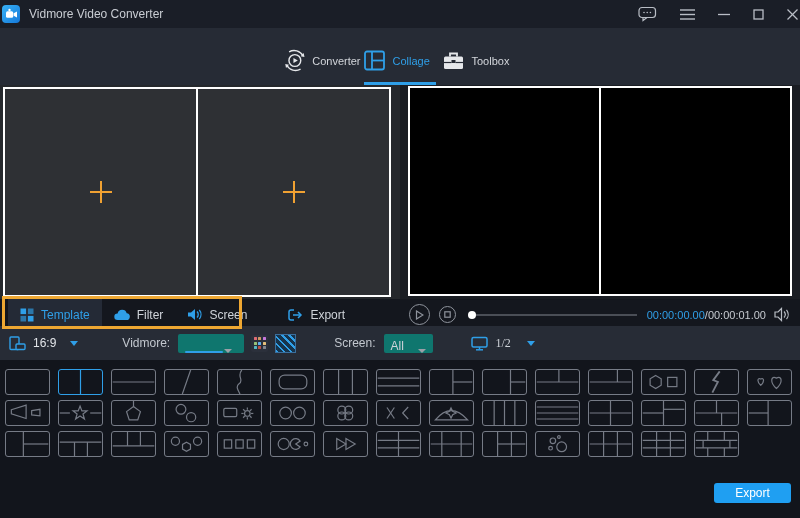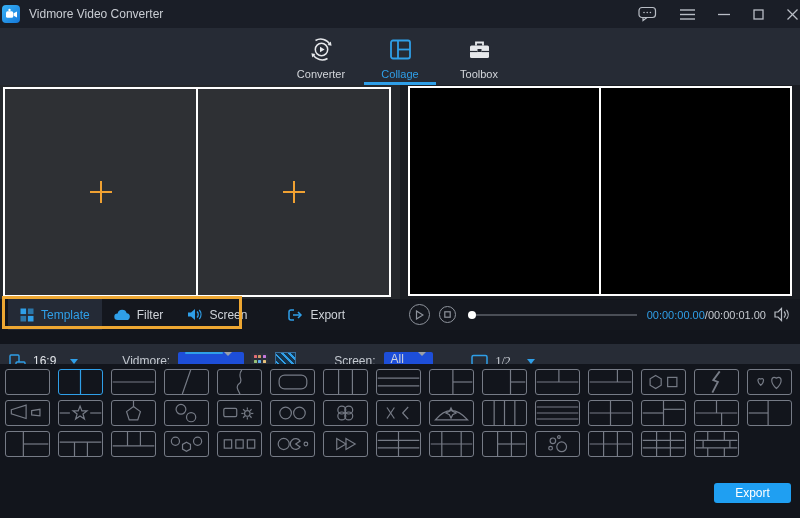--- a/index.html
+++ b/index.html
@@ -13,21 +13,21 @@
   .logo { width:18px; height:18px; border-radius:4px;
     background:linear-gradient(135deg,#38b2f5,#1478da); display:flex;
     align-items:center; justify-content:center; margin-right:9px; flex:none; }
   .app-title { font-size:12px; color:#c9cdd3; }
   .win-icons { margin-left:auto; display:flex; align-items:center; gap:23px; }
   .win-btn { display:flex; align-items:center; justify-content:center; cursor:default; }
 
   
   .navbar { left:0; top:28px; width:800px; height:57px; background:#262b35;
     display:flex; justify-content:center; }
-  .nav-tab { width:79px; display:flex; flex-direction:column; align-items:center;
+  .nav-tab { width:79px; display:flex; flex-direction:row; align-items:center;
     justify-content:flex-start; padding-top:8px; gap:5px; position:relative; }
   .nav-label { font-size:11px; color:#d3d6db; }
   .nav-tab.active .nav-label { color:#2f9fe8; }
   .nav-underline { position:absolute; left:3px; bottom:0; width:72px; height:3px; background:#2f9fe8; }
 
   
   .editor { left:0; top:85px; width:400px; height:214px; background:#25282c; }
   .panels { position:absolute; left:3px; top:2px; width:388px; height:210px;
     border:2px solid #ffffff; display:flex; background:#2e3034; }
   .panel { flex:1; display:flex; align-items:center; justify-content:center; background:#2e3034; }
@@ -59,28 +59,28 @@
   .play-btn { width:21px; height:21px; margin-right:9px; }
   .stop-btn { width:17px; height:17px; margin-right:12px; }
   .seek { flex:1; height:2px; background:#4a4e56; position:relative; margin-right:10px; }
   .seek-knob { position:absolute; left:0; top:-3px; width:8px; height:8px;
     border-radius:50%; background:#ffffff; }
   .time { font-size:11px; white-space:nowrap; margin-right:8px; }
   .time .cur { color:#2f9fe8; }
   .time .tot { color:#c6cad0; }
 
   
-  .toolbar { left:0; top:344px; width:800px; height:34px; background:#272c36;
+  .toolbar { left:0; top:326px; width:800px; height:34px; background:#272c36;
     display:flex; align-items:center; padding:8px 9px; font-size:12px; color:#c3c8cf; }
   .caret-blue { width:0; height:0; border-left:4.5px solid transparent;
     border-right:4.5px solid transparent; border-top:5px solid #2f9fe8; }
   .caret-gray { width:0; height:0; border-left:4px solid transparent;
     border-right:4px solid transparent; border-top:4.5px solid #9aa0a8; }
-  .selbox { background:#1d4ed8; border-radius:2px; height:19px; display:flex;
-    align-items:flex-start; padding:0 7px; gap:1px; }
+  .selbox { background:#0f766e; border-radius:2px; height:19px; display:flex;
+    align-items:flex-end; padding:0 7px; gap:1px; }
   .border-line { width:38px; height:2px; background:#2f9fe8; border-radius:1px; }
   .tool-btn { background:#2b303b; border-radius:2px; display:flex; align-items:center;
     justify-content:center; }
   .palette-btn { width:17px; height:17px; }
   .palette-grid { display:grid; grid-template-columns:repeat(3,3px); gap:1.5px; }
   .palette-grid span { width:3px; height:3px; border-radius:0.5px; display:block; }
   .hatch-btn { width:21px; height:19px; border:1px solid #3a6f9e; background:
     repeating-linear-gradient(45deg,#2f9fe8 0 2px,#17344c 2px 5px); }
 
   

